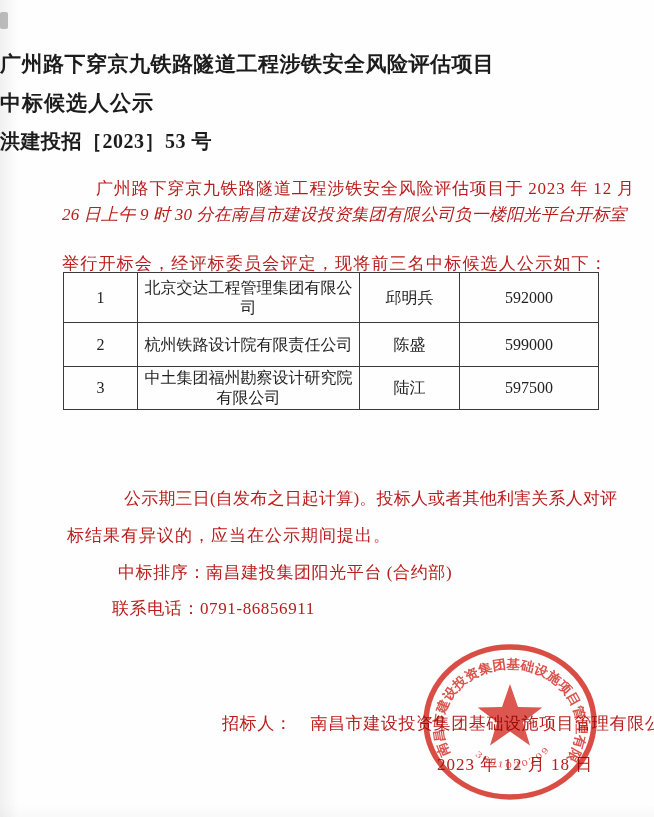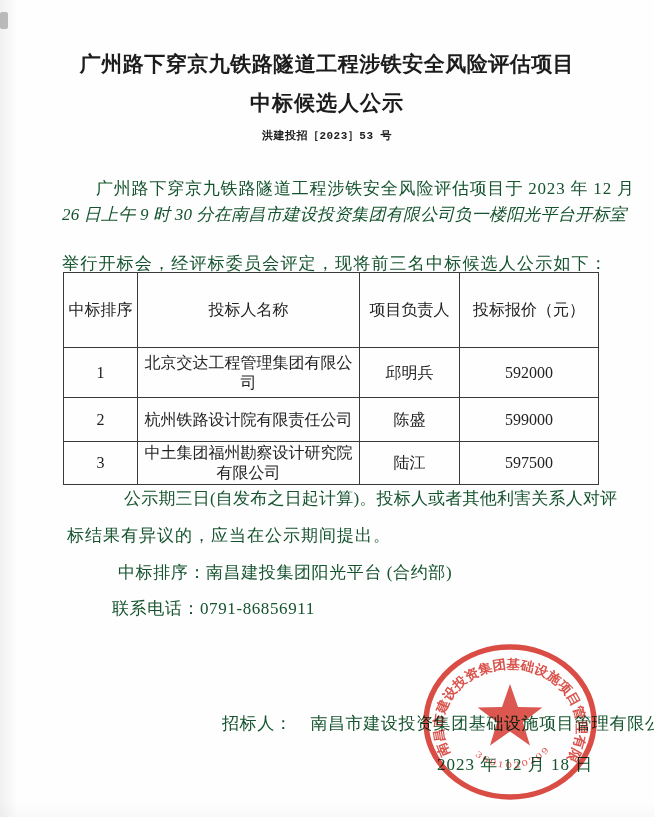--- a/index.html
+++ b/index.html
@@ -8,25 +8,25 @@
     background:#fefefe;
     font-family:"Liberation Serif","DejaVu Serif",serif;
     color:#1c1c1c;
   }
   .scan-tint{
     position:absolute;inset:0;pointer-events:none;
     background:linear-gradient(90deg,rgba(120,120,120,.10),rgba(255,255,255,0) 18px),
                linear-gradient(0deg,rgba(150,150,150,.05),rgba(255,255,255,0) 14px);
   }
   .artifact{position:absolute;background:#8a8a8a;opacity:.55;border-radius:2px;}
-  .t-line{position:absolute;left:0;width:100%;text-align:center;white-space:nowrap;font-family:Liberation Mono, monospace;}
+  .t-line{position:absolute;left:0;width:100%;white-space:nowrap;}
   .title1{top:50px;font-size:21px;font-weight:bold;letter-spacing:.5px;}
   .title2{top:89px;font-size:21px;font-weight:bold;letter-spacing:1px;}
-  .docnum{top:128px;font-size:11px;font-weight:bold;letter-spacing:.5px;}
-  .body-line{position:absolute;font-size:17px;white-space:nowrap;color:#14532d;}
+  .docnum{top:128px;font-size:20px;font-weight:bold;letter-spacing:.5px;}
+  .body-line{position:absolute;font-size:17px;white-space:nowrap;color:#b91c1c;}
   .p1-l1{left:96px;top:177px;letter-spacing:.8px;}
   .p1-l2{left:62px;top:203px;letter-spacing:.2px;font-style:italic;}
   .p1-l3{left:62px;top:252px;letter-spacing:1.2px;}
   table.bid{
     position:absolute;left:63px;top:272px;width:535px;
     border-collapse:collapse;table-layout:fixed;
     font-size:16px;color:#222;
   }
   table.bid td,table.bid th{
     border:1.6px solid #3a3a3a;
@@ -64,26 +64,20 @@
 <div class="body-line p1-l3">举行开标会，经评标委员会评定，现将前三名中标候选人公示如下：</div>
 
 <table class="bid">
   <colgroup>
     <col style="width:74px">
       <col style="width:222px">
       <col style="width:100px">
       <col style="width:139px">
   </colgroup>
   <tbody>
-      <tr class="hdr">
-    <th>中标排序</th>
-    <th>投标人名称</th>
-    <th>项目负责人</th>
-    <th>投标报价（元）</th>
-  </tr>
   <tr class="r1">
     <td>1</td>
     <td>北京交达工程管理集团有限公司</td>
     <td>邱明兵</td>
     <td>592000</td>
   </tr>
   <tr class="r2">
     <td>2</td>
     <td>杭州铁路设计院有限责任公司</td>
     <td>陈盛</td>

